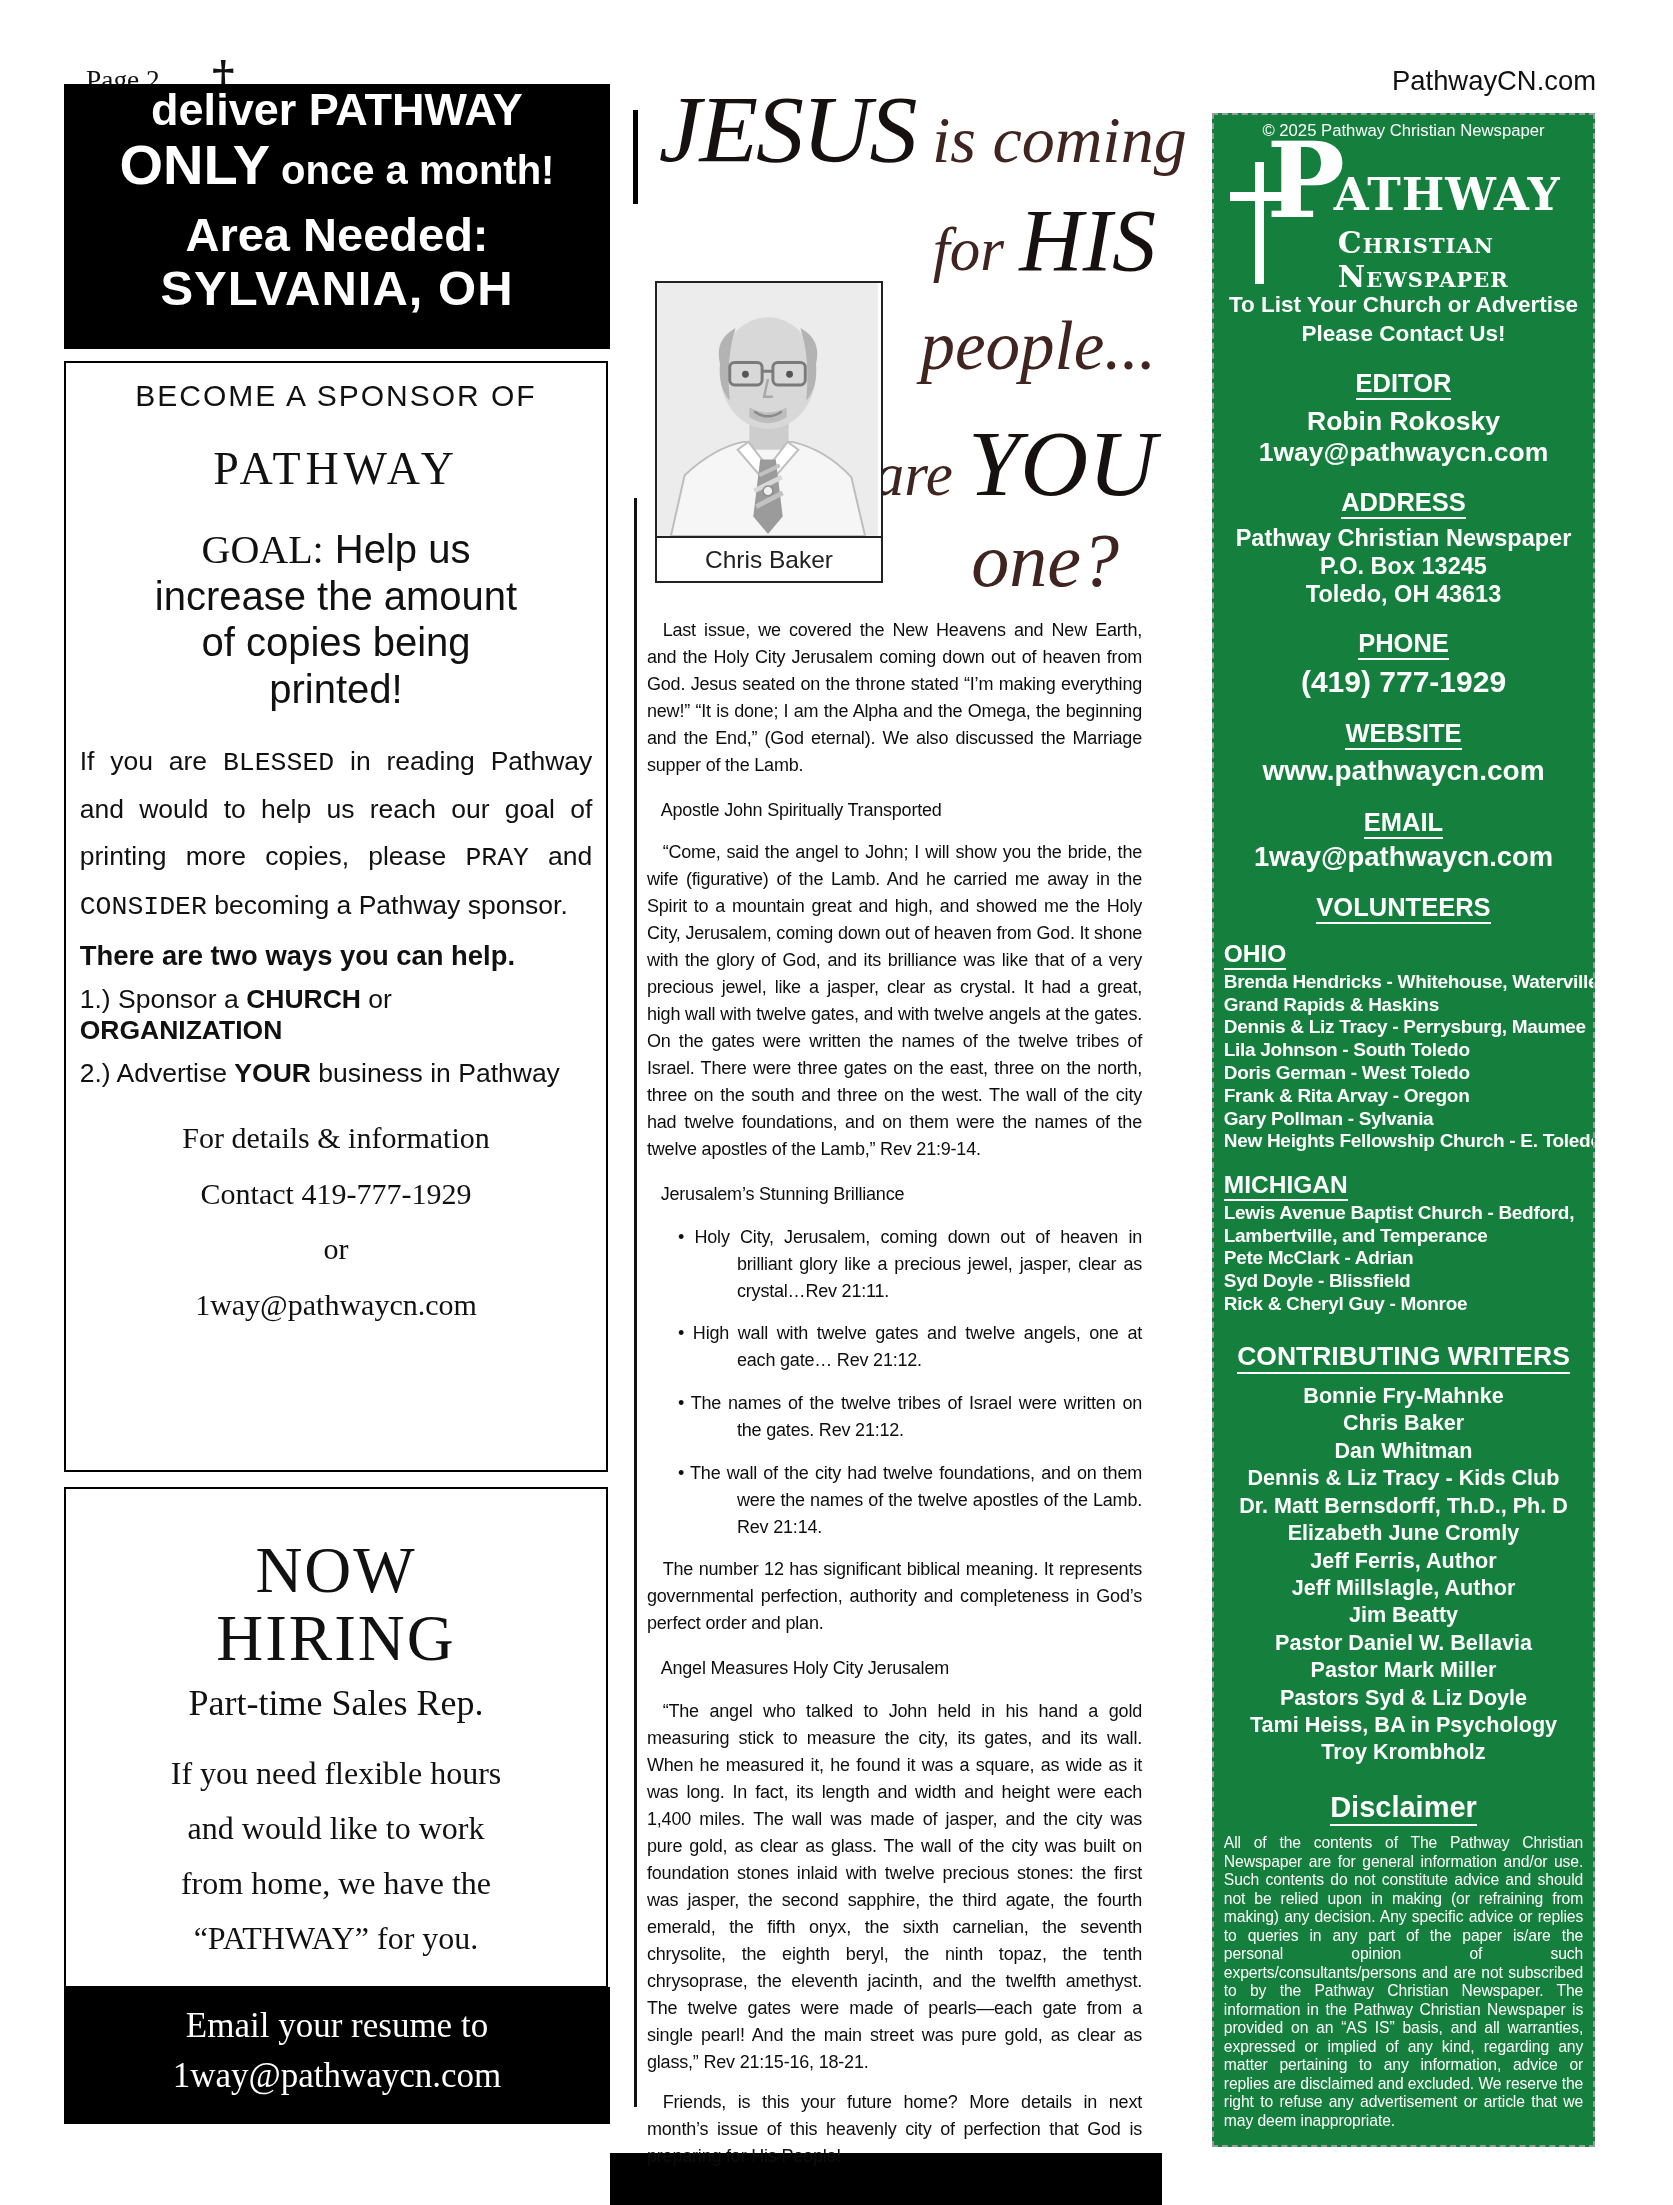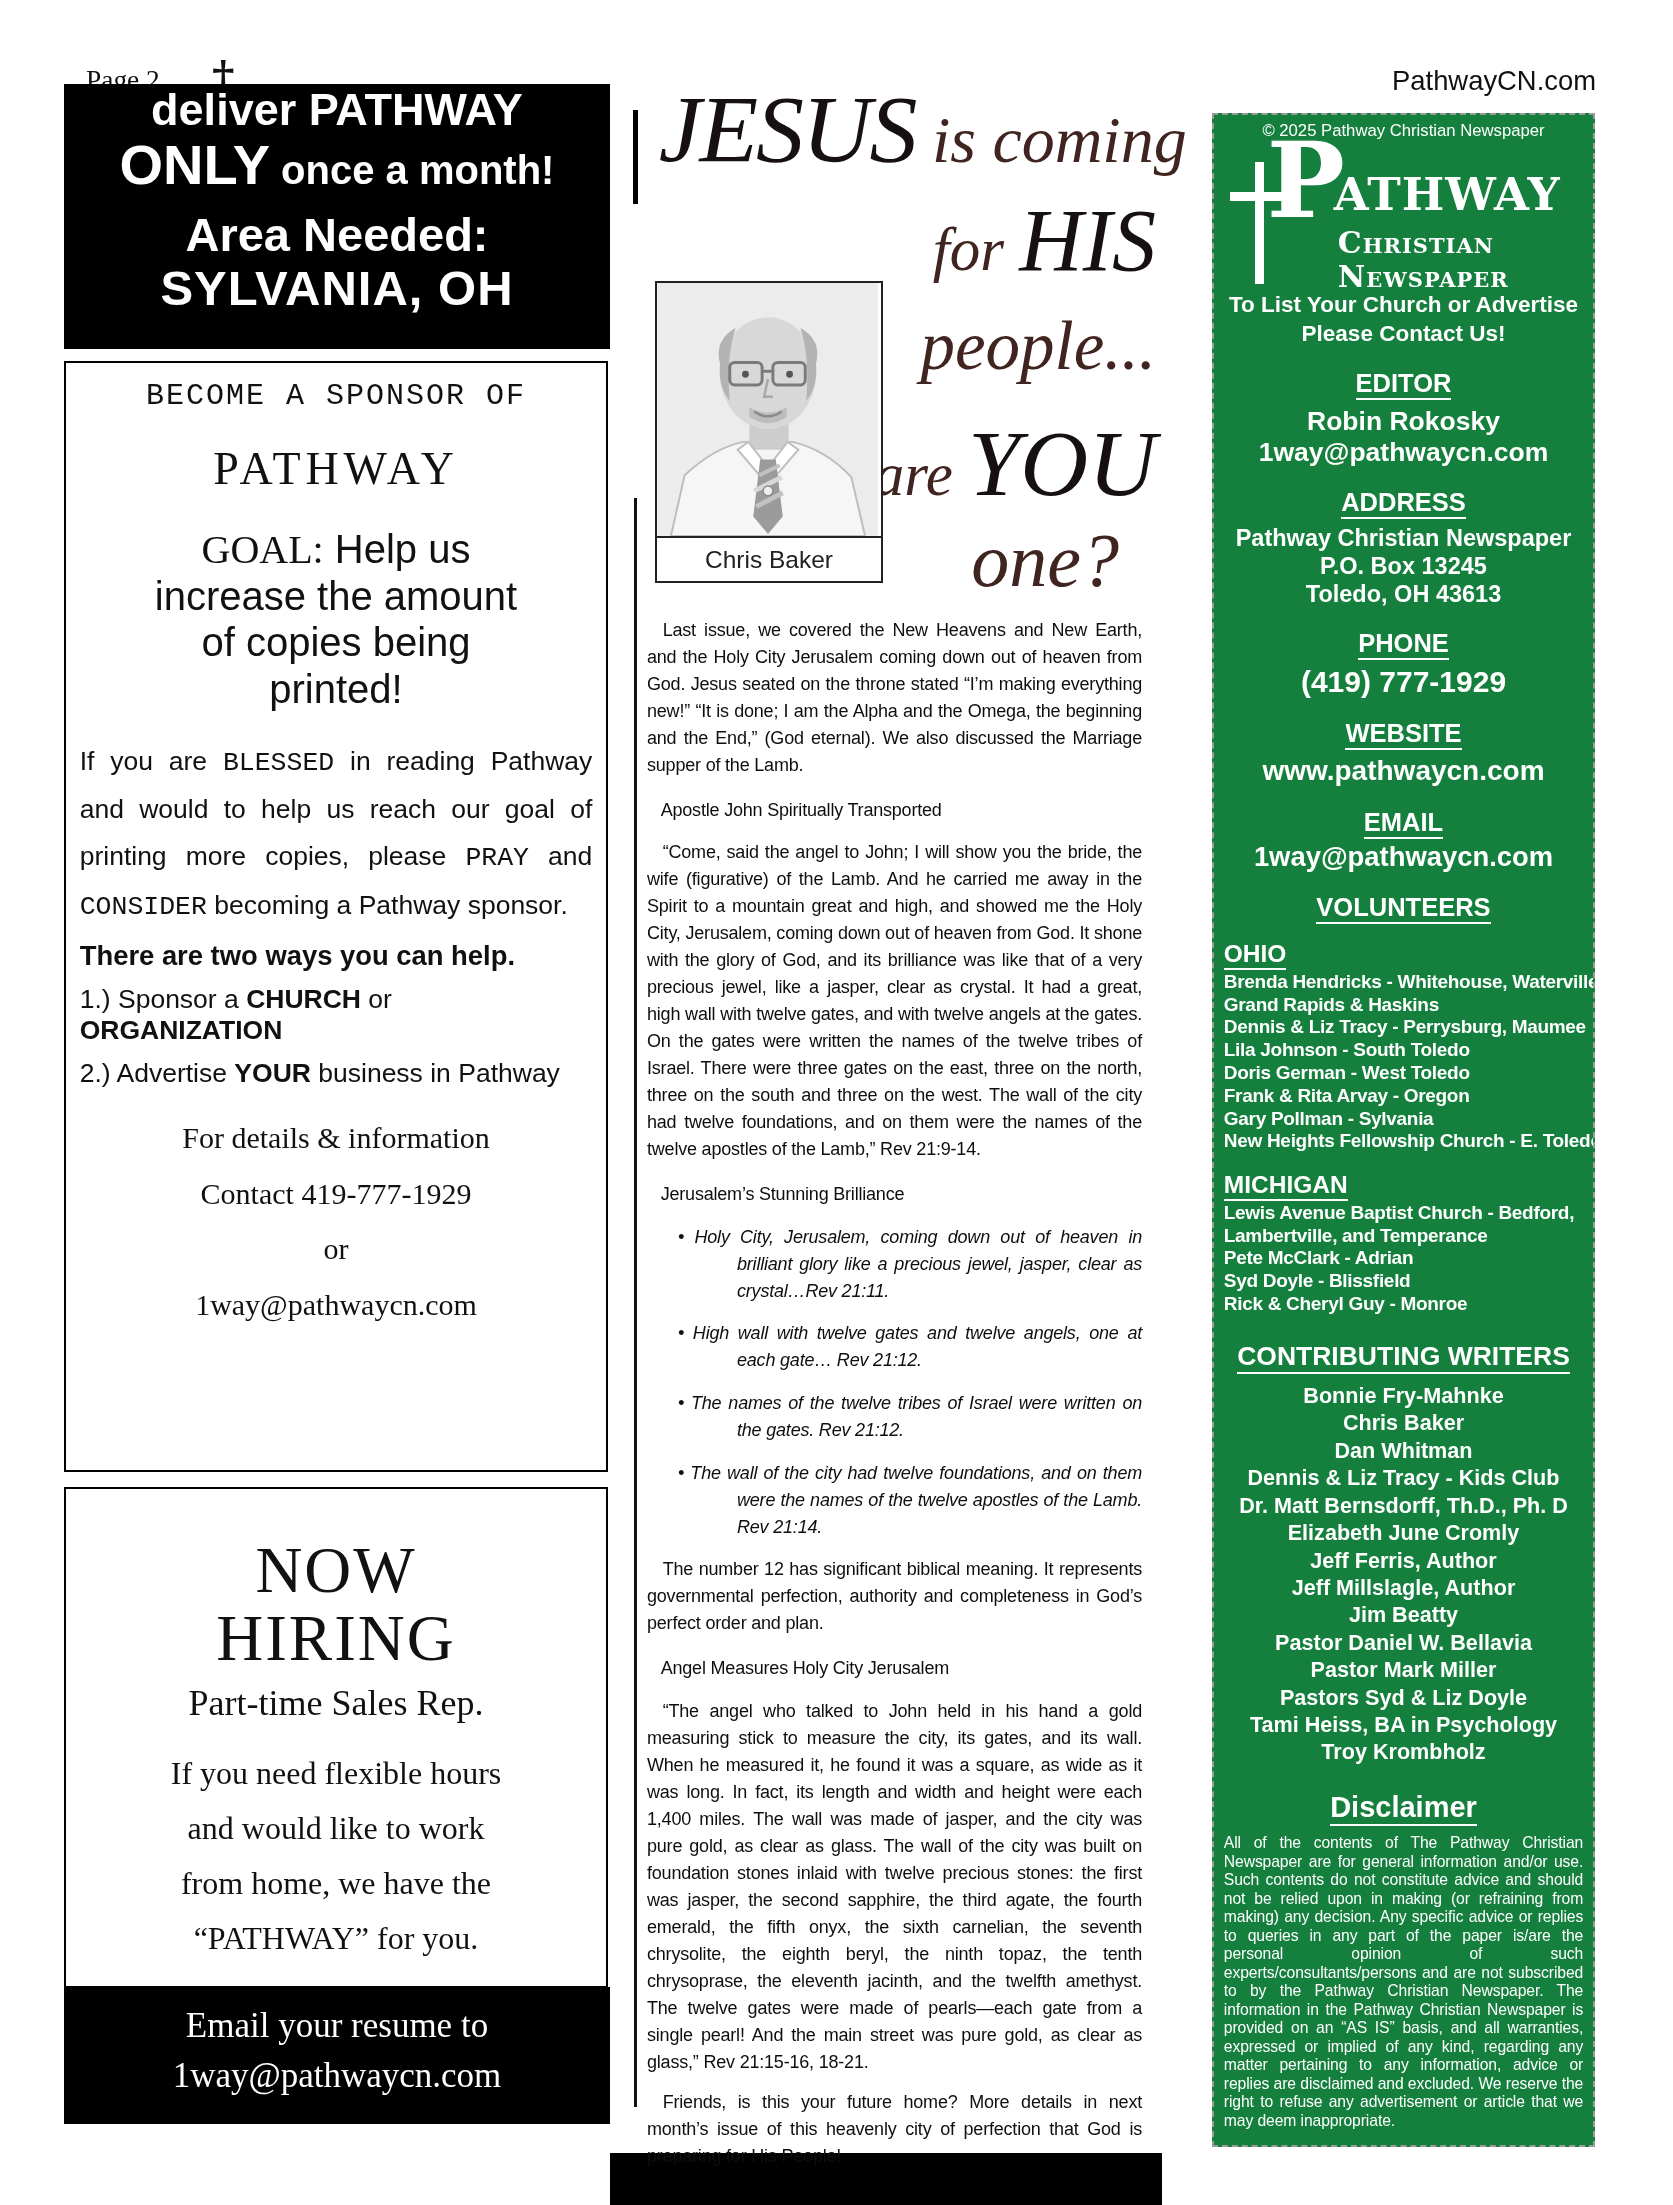--- a/index.html
+++ b/index.html
@@ -18,21 +18,21 @@
   .v-line1 { font-size:45px; line-height:51px; margin-top:11.8px; }
   .v-line2 { font-size:45px; line-height:51px; }
   .v-line3 { line-height:59px; }
   .v-line3 .v-big { font-size:56px; }
   .v-line3 .v-rest { font-size:40px; }
   .v-line4 { font-size:47px; line-height:53px; }
   .v-line5 { font-size:49px; line-height:55px; letter-spacing:1px; }
 
   .sponsor-box { left:64px; top:361px; width:540px; height:1107px; border:2.9px solid #000; background:#fff;
                  text-align:center; overflow:hidden; box-sizing:content-box; }
-  .sp-kicker { font-family:Liberation Mono, monospace; font-size:30px; letter-spacing:2px; margin-top:15.7px; }
+  .sp-kicker { font-family:Liberation Sans, sans-serif; font-size:30px; letter-spacing:2px; margin-top:15.7px; }
   .sp-title  { font-family:"Liberation Serif",serif; font-size:46px; letter-spacing:4.9px; margin-top:29px; }
   .sp-goal   { font-size:40px; line-height:1.16; margin-top:31px; white-space:pre-line; }
   .sp-goal .goal-word { font-family:"Liberation Serif",serif; }
   .sp-body   { text-align:justify; font-size:26.5px; line-height:1.76; margin:25.5px 13.7px 0 13.7px; }
   .sp-body .serif-word { font-family:Liberation Mono, monospace; }
   .sp-two    { text-align:left; font-weight:bold; font-size:27.4px; margin:9.8px 13.7px 0 13.7px; }
   .sp-way    { text-align:left; font-size:26.5px; margin:11.8px 13.7px 0 13.7px; }
   .sp-way b  { font-size:26.5px; }
   .sp-details{ font-family:"Liberation Serif",serif; font-size:30px; line-height:1.85; margin-top:21.6px; }
 
@@ -72,21 +72,21 @@
 
   .photo-box { left:655px; top:281px; width:224px; background:#fff; border:2px solid #222; }
   .photo-box svg { display:block; }
   .photo-caption { border-top:2px solid #222; height:43px; line-height:43px; text-align:center;
                    font-size:24.5px; color:#222; font-family:"Liberation Sans",sans-serif; }
 
   .article { left:647px; top:617px; width:495px; font-size:18px; line-height:1.5; text-align:justify;
              letter-spacing:-0.2px; color:#0e0e0e; }
   .article p { margin:0 0 13.7px 0; text-indent:15.7px; }
   .art-subhead { margin:17.6px 0 15.7px 0; text-indent:13.7px; text-align:left; }
-  ul.bullets { list-style:none; margin:5.9px 0 9.8px 0; padding:0;font-style:italic; }
+  ul.bullets { list-style:none; margin:5.9px 0 9.8px 0; padding:0; }
   ul.bullets li { padding-left:90px; text-indent:-59px; margin:15.7px 0; text-align:justify; }
 
   
   .rbox { left:1212px; top:113px; width:383px; height:2034px; background:#15803d; border:2px dashed #9a9a9a;
           color:#fff; text-align:center; overflow:hidden; padding:0 9.8px; box-sizing:border-box; }
   .copyright { font-size:16.7px; margin-top:5.9px; }
   .logo { position:relative; height:147px; margin-top:2px; text-align:left; }
   .cross-v { position:absolute; left:31px; top:19.6px; width:8.8px; height:122px; background:#fff; }
   .cross-h { position:absolute; left:5.9px; top:49px; width:59px; height:8.8px; background:#fff; }
   .logo-p      { position:absolute; left:43px; top:-13.7px; font-family:"DejaVu Serif",serif; font-weight:bold; font-size:104px; line-height:1; }

